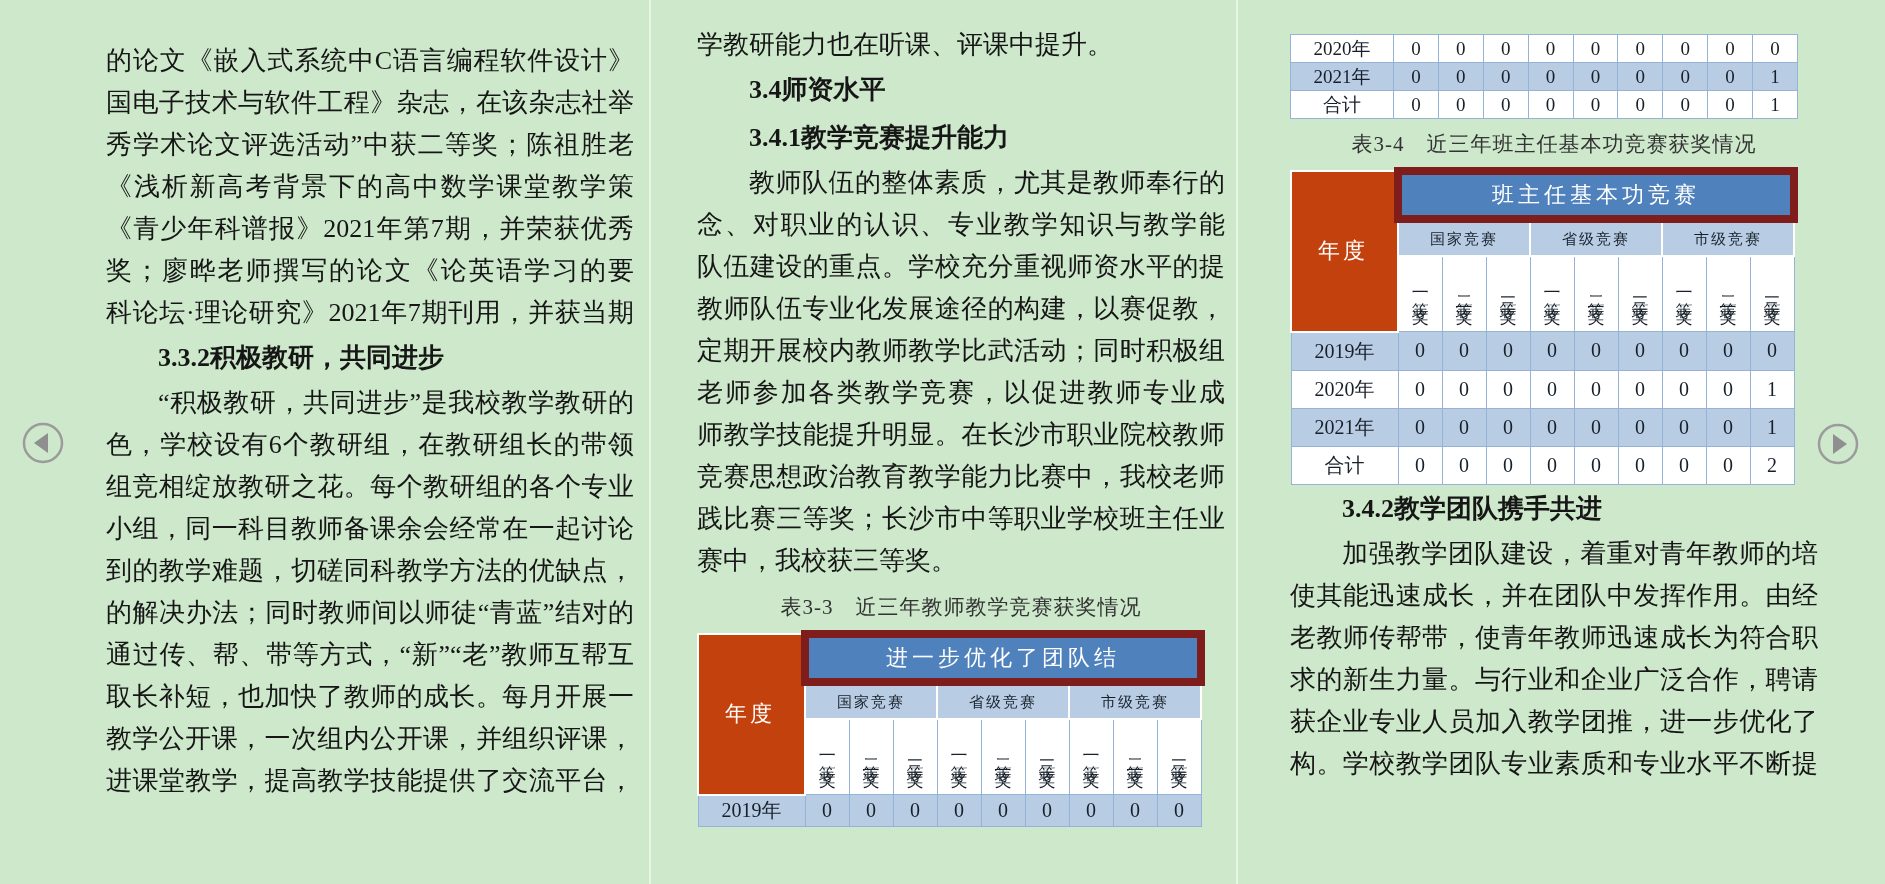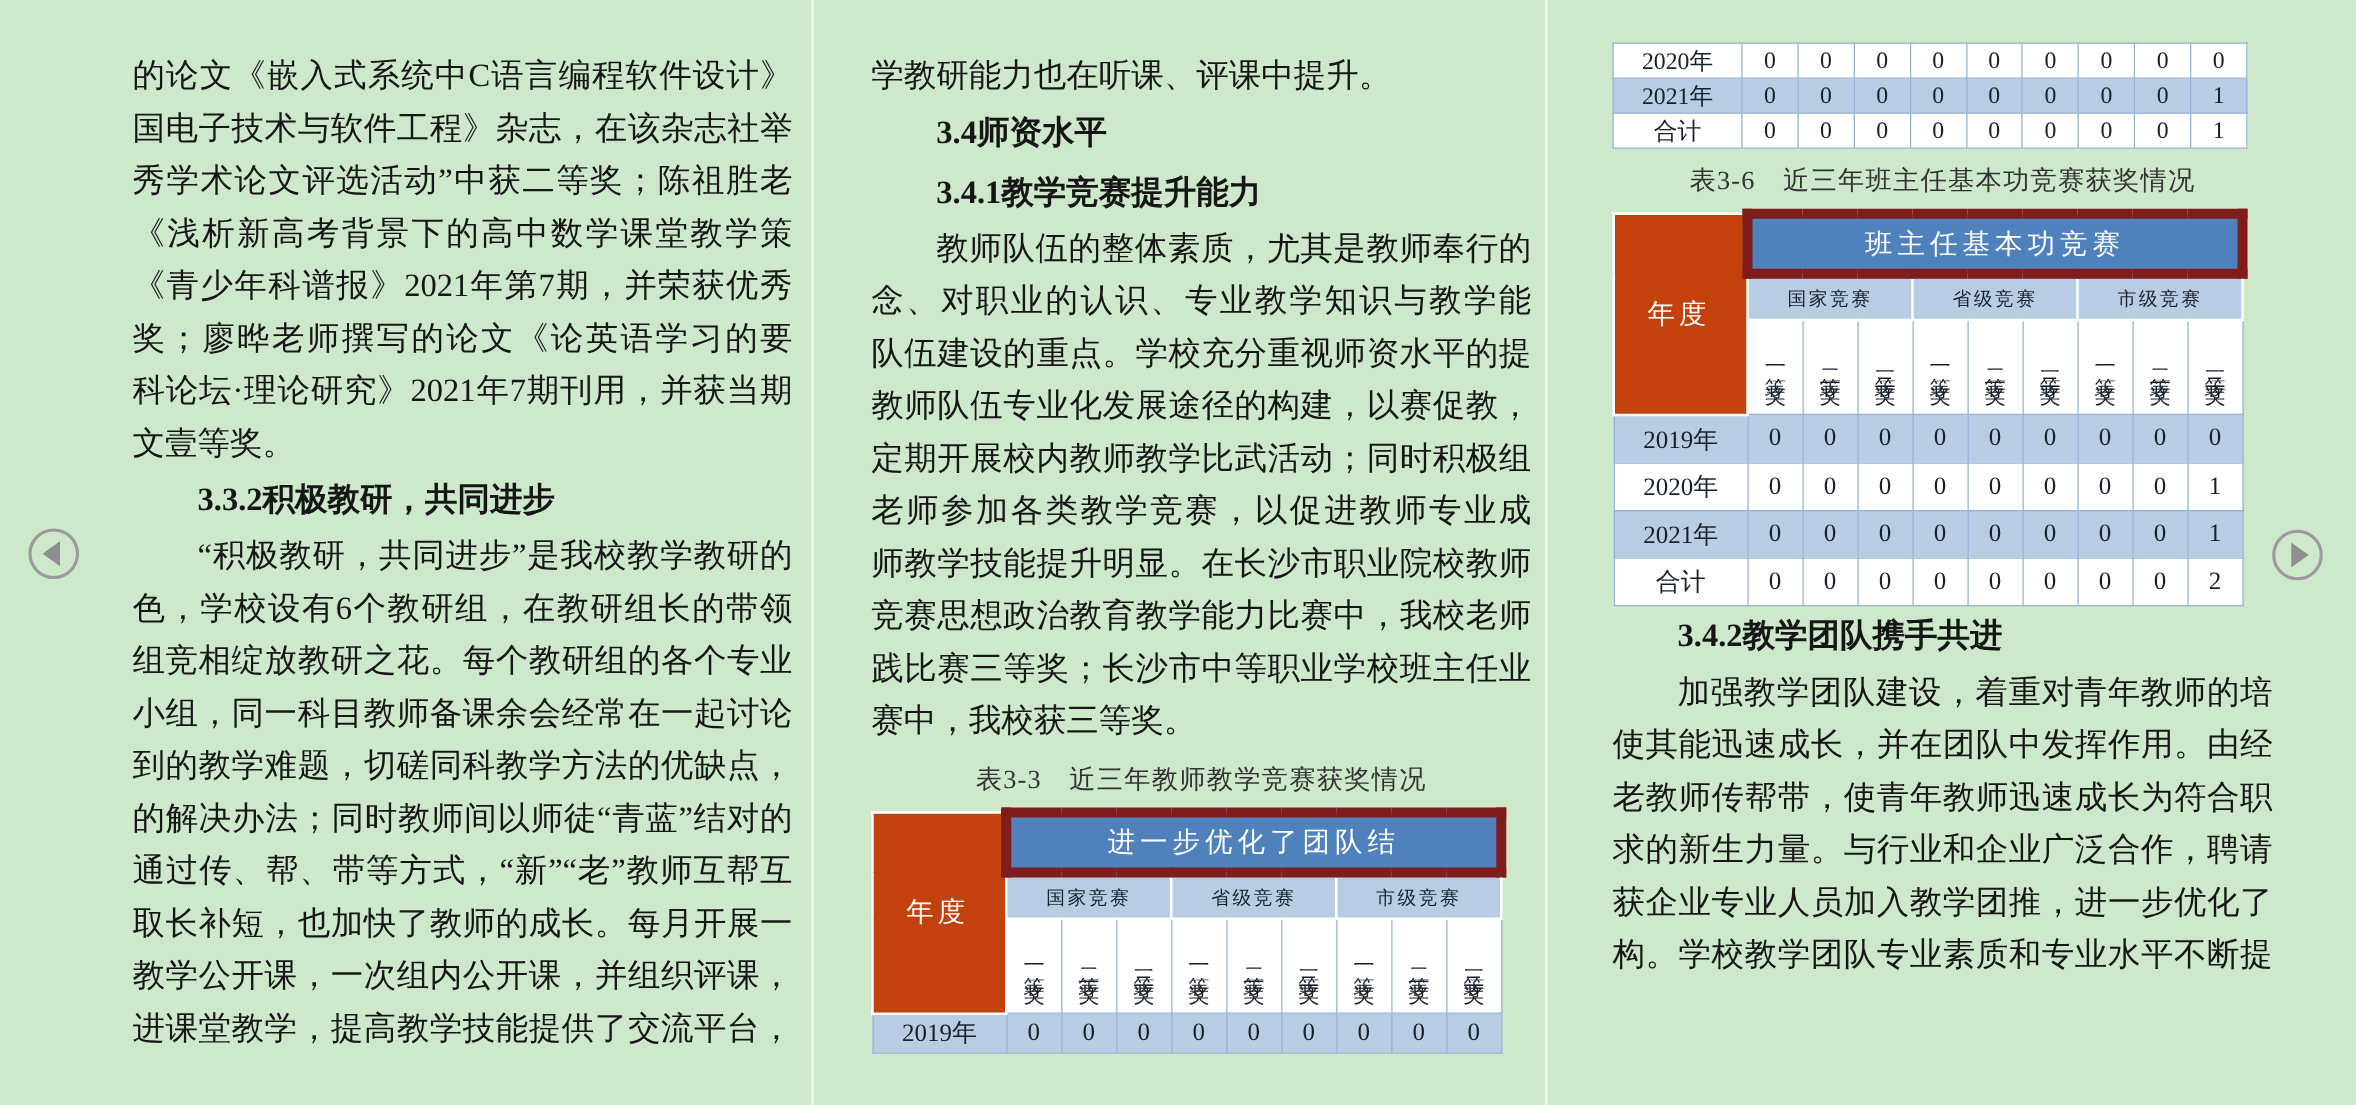--- a/index.html
+++ b/index.html
@@ -4,21 +4,21 @@
 <style>
   html,body{margin:0;padding:0;}
   body{font-family:"Liberation Serif",serif;}
   .canvas{position:relative;width:1885px;height:884px;background:#cde8cb;overflow:hidden;}
 
   .sep{position:absolute;top:0;bottom:0;width:2px;background:rgba(255,255,255,0.55);}
   .sep1{left:649px;} .sep2{left:1236px;}
 
   .col{position:absolute;width:528px;}
   .col1{left:106px;top:40px;}
-  .col2{left:697px;top:40px;}
+  .col2{left:697px;top:24px;}
   .col3{left:1290px;top:28px;}
 
   
   .ln{height:42px;line-height:42px;font-size:26px;color:#161616;white-space:nowrap;}
   .just{text-align:justify;text-align-last:justify;white-space:normal;overflow:hidden;}
   .end{text-align:left;}
   .ind{text-indent:2em;}
   .h3{font-weight:700;height:48px;line-height:48px;}
   .h1{font-weight:700;font-family:"Liberation Sans",sans-serif;font-size:27px;height:50px;line-height:56px;}
 
@@ -75,21 +75,20 @@
   </button>
 
   <section class="col col1">
       <div class="ln just">的论文《嵌入式系统中C语言编程软件设计》刊载于《中</div>
       <div class="ln just">国电子技术与软件工程》杂志，在该杂志社举办的“优</div>
       <div class="ln just">秀学术论文评选活动”中获二等奖；陈祖胜老师撰写的</div>
       <div class="ln just">《浅析新高考背景下的高中数学课堂教学策略》发表于</div>
       <div class="ln just">《青少年科谱报》2021年第7期，并荣获优秀文章壹等</div>
       <div class="ln just">奖；廖晔老师撰写的论文《论英语学习的要点》已被《百</div>
       <div class="ln just">科论坛·理论研究》2021年7期刊用，并获当期优秀论</div>
-      <div class="ln end">文壹等奖。</div>
       <div class="ln h3 ind">3.3.2积极教研，共同进步</div>
       <div class="ln just ind">“积极教研，共同进步”是我校教学教研的一大特</div>
       <div class="ln just">色，学校设有6个教研组，在教研组长的带领下，教研</div>
       <div class="ln just">组竞相绽放教研之花。每个教研组的各个专业都有备课</div>
       <div class="ln just">小组，同一科目教师备课余会经常在一起讨论教学中遇</div>
       <div class="ln just">到的教学难题，切磋同科教学方法的优缺点，寻求最好</div>
       <div class="ln just">的解决办法；同时教师间以师徒“青蓝”结对的形式，</div>
       <div class="ln just">通过传、帮、带等方式，“新”“老”教师互帮互学，</div>
       <div class="ln just">取长补短，也加快了教师的成长。每月开展一次全校性</div>
       <div class="ln just">教学公开课，一次组内公开课，并组织评课，为教师改</div>
@@ -185,21 +184,21 @@
             <td class="val">0</td>
             <td class="val">0</td>
             <td class="val">0</td>
             <td class="val">0</td>
             <td class="val">0</td>
             <td class="val">0</td>
             <td class="val">1</td>
           </tr>
         </tbody>
       </table>
-    <div class="caption">表3-6　近三年班主任基本功竞赛获奖情况</div>
+    <div class="caption">表3-4　近三年班主任基本功竞赛获奖情况</div>
     <table class="doc t34">
         <tbody>
           <tr>
             <td rowspan="3" class="yearhead">年度</td>
             <td colspan="9" class="titlecell">班主任基本功竞赛</td>
           </tr>
           <tr>
             <td colspan="3" class="group">国家竞赛</td>
             <td colspan="3" class="group">省级竞赛</td>
             <td colspan="3" class="group">市级竞赛</td>

